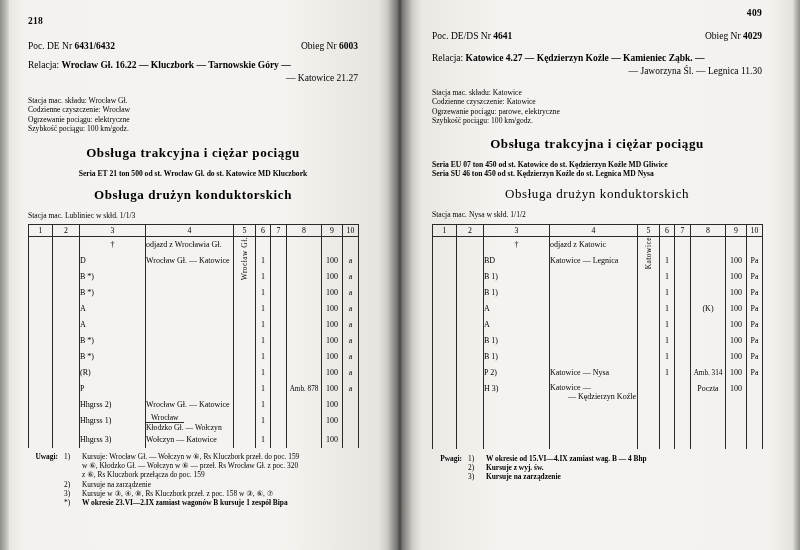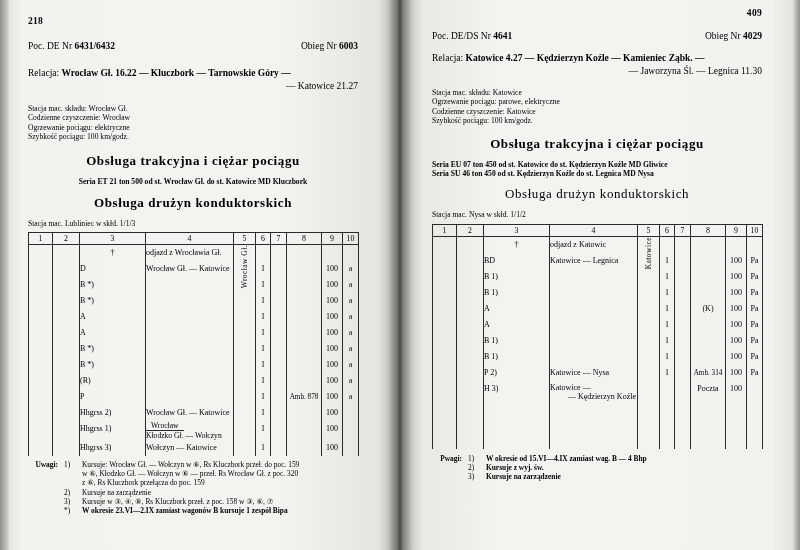--- a/index.html
+++ b/index.html
@@ -99,21 +99,21 @@
       <span>
         <span>Poc. DE Nr</span>
         <span class="b">6431/6432</span>
       </span>
       <span>
         <span>Obieg Nr</span>
         <span class="b">6003</span>
       </span>
     </div>
 
-    <div class="relacja" style="margin-top:16px;">
+    <div class="relacja" style="margin-top:8px;">
       <div>
         <span>Relacja:</span>
         <span class="b" style="font-weight:bold;">Wrocław Gł. 16.22 — Kluczbork — Tarnowskie Góry —</span>
       </div>
       <div class="r2">— Katowice 21.27</div>
     </div>
 
     <div class="meta" style="margin-top:11px;">
       <div>Stacja mac. składu: Wrocław Gł.</div>
       <div>Codzienne czyszczenie: Wrocław</div>
@@ -357,22 +357,22 @@
     <div class="relacja" style="margin-top:11px;">
       <div>
         <span>Relacja:</span>
         <span class="b">Katowice 4.27 — Kędzierzyn Koźle — Kamieniec Ząbk. —</span>
       </div>
       <div class="r2">— Jaworzyna Śl. — Legnica 11.30</div>
     </div>
 
     <div class="meta" style="margin-top:10px;">
       <div>Stacja mac. składu: Katowice</div>
+      <div>Codzienne czyszczenie: Katowice</div>
       <div>Ogrzewanie pociągu: parowe, elektryczne</div>
-      <div>Codzienne czyszczenie: Katowice</div>
       <div>Szybkość pociągu: 100 km/godz.</div>
     </div>
 
     <div class="sect" style="margin-top:10px;">Obsługa trakcyjna i ciężar pociągu</div>
     <div class="meta b" style="margin-top:6px;">Seria EU 07 ton 450 od st. Katowice do st. Kędzierzyn Koźle MD Gliwice</div>
     <div class="meta b">Seria SU 46 ton 450 od st. Kędzierzyn Koźle do st. Legnica MD Nysa</div>
 
     <div class="sect" style="margin-top:8px;font-weight:normal;">Obsługa drużyn konduktorskich</div>
     <div class="meta" style="">Stacja mac. Nysa w skłd. 1/1/2</div>
 

